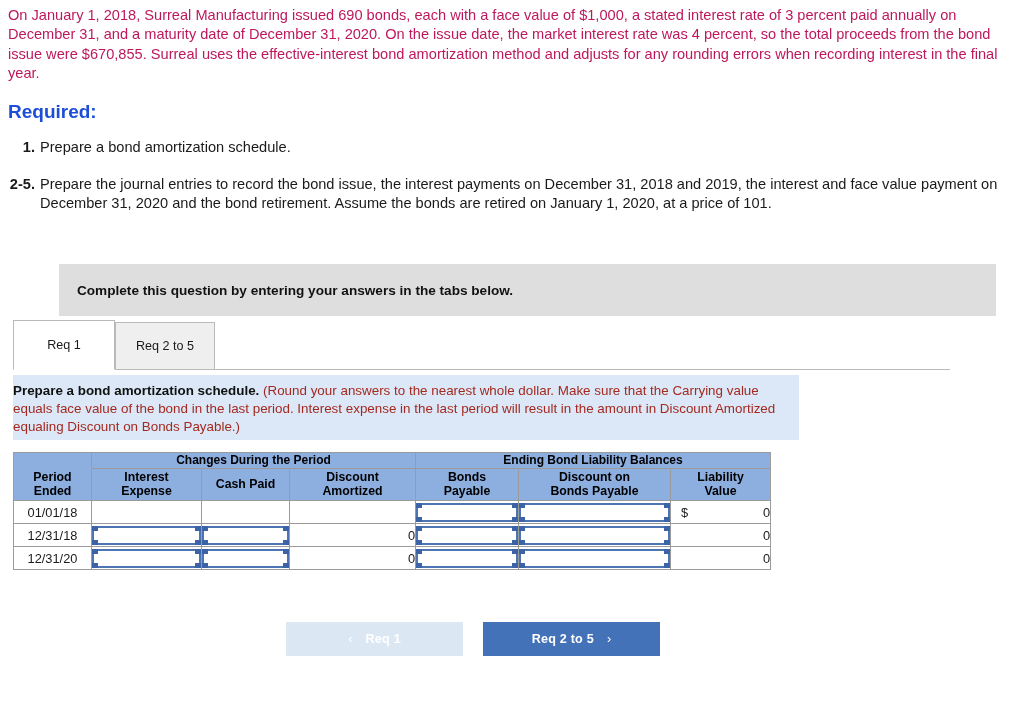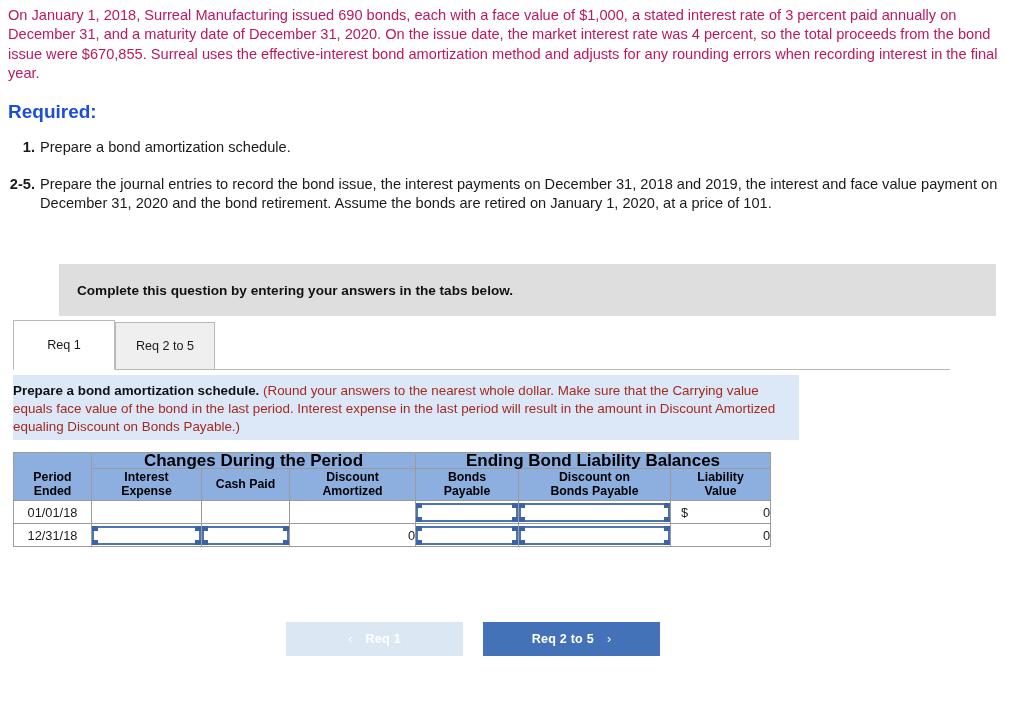--- a/index.html
+++ b/index.html
@@ -153,21 +153,21 @@
     border: 1px solid #9b9b9b;
     padding: 0;
   }
   .amort thead th {
     background: #8cafe0;
     color: #000000;
     font-weight: bold;
     text-align: center;
     line-height: 13.5px;
   }
-  .amort thead tr.grp th { height: 16px; font-size: 17px; }
+  .amort thead tr.grp th { height: 16px; font-size: 12px; }
   .amort thead tr.sub th { height: 32px; font-size: 12.3px; }
   .amort thead th.blank { border-bottom-color: #8cafe0; }
 
   .amort tbody tr { height: 23px; }
   .amort tbody td { background: #ffffff; vertical-align: middle; }
 
   .cell-period {
     text-align: center;
     font-size: 12.8px;
     color: #1a1a1a;
@@ -387,20 +387,49 @@
       <td class="cell-input">
         <div class="inbox">
             <i class="c3"></i>
             <i class="c4"></i>
           </div>
       </td>
       <td class="cell-plain">0</td>
     </tr>
 
 
+    <tr>
+      <td class="cell-period">12/31/20</td>
+      <td class="cell-input">
+        <div class="inbox">
+            <i class="c3"></i>
+            <i class="c4"></i>
+          </div>
+      </td>
+      <td class="cell-input">
+        <div class="inbox">
+            <i class="c3"></i>
+            <i class="c4"></i>
+          </div>
+      </td>
+      <td class="cell-plain">0</td>
+      <td class="cell-input">
+        <div class="inbox">
+            <i class="c3"></i>
+            <i class="c4"></i>
+          </div>
+      </td>
+      <td class="cell-input">
+        <div class="inbox">
+            <i class="c3"></i>
+            <i class="c4"></i>
+          </div>
+      </td>
+      <td class="cell-plain">0</td>
+    </tr>
 
   </tbody>
 </table>
 
 <div class="navbar">
   <div class="navbtn prev">
     <span class="chev">‹</span>
     <span>Req 1</span>
   </div>
   <div class="navbtn next">

